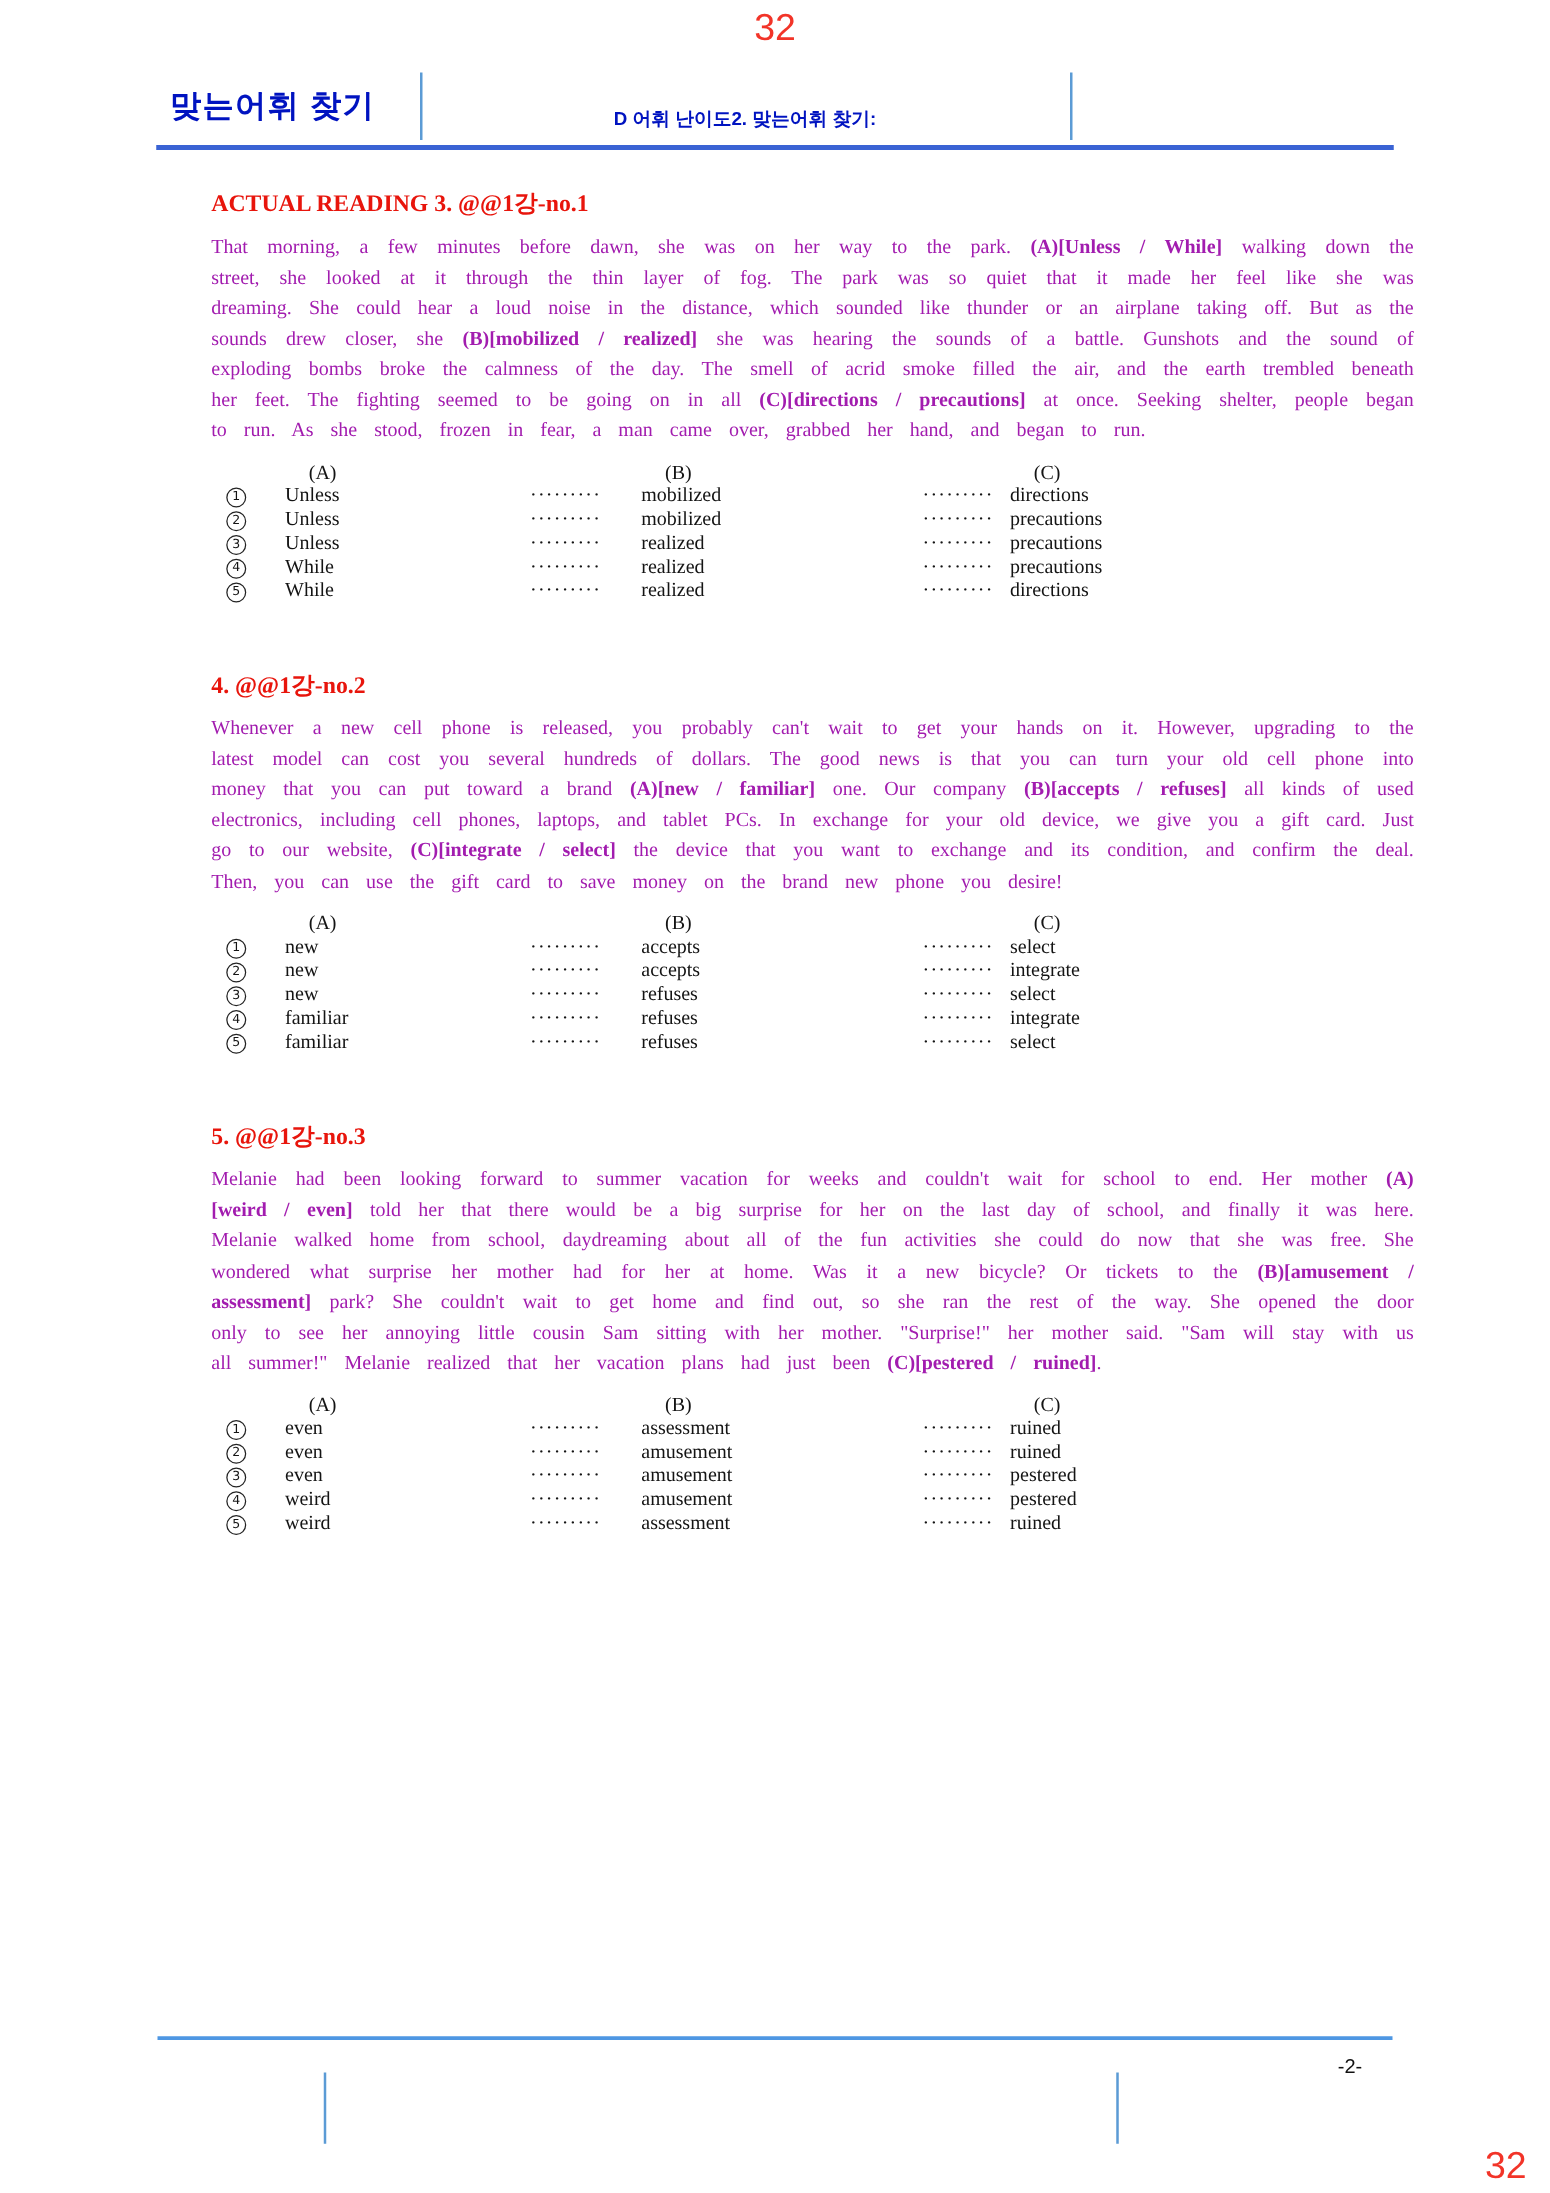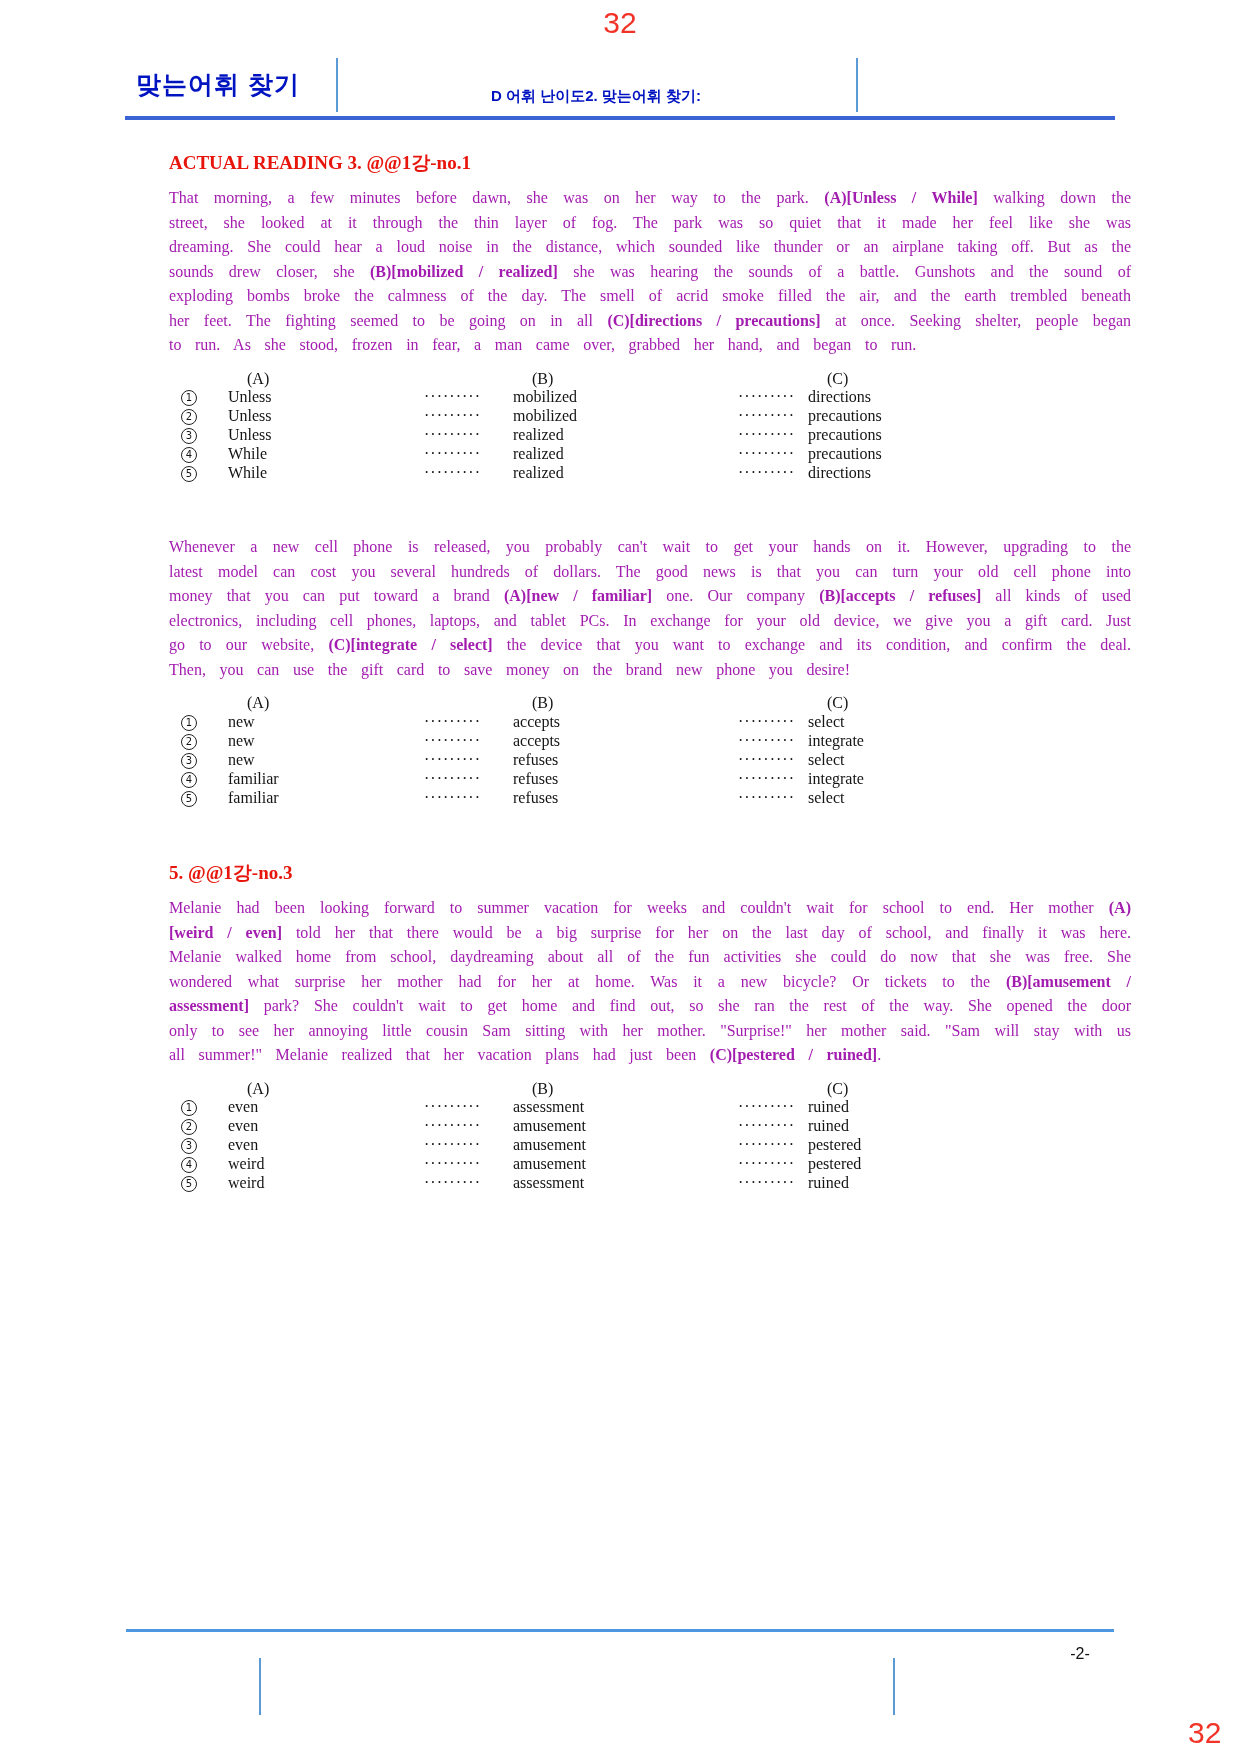--- a/index.html
+++ b/index.html
@@ -127,20 +127,21 @@
           <div class="opt-cell">While</div>
           <div class="opt-cell opt-dots">·········</div>
           <div class="opt-cell">realized</div>
           <div class="opt-cell opt-dots">·········</div>
           <div class="opt-cell">directions</div>
         </div>
       </div>
   </div>
 
   <div class="section">
+    <h2 class="q-title">4.  @@1강-no.2</h2>
     <p class="passage"><span>Whenever a new cell phone is released, you probably can't wait to get your hands on it. However, upgrading to the latest model can cost you several hundreds of dollars. The good news is that you can turn your old cell phone into money that you can put toward a brand </span><span class="seg-bold">(A)[new / familiar]</span><span> one. Our company </span><span class="seg-bold">(B)[accepts / refuses]</span><span> all kinds of used electronics, including cell phones, laptops, and tablet PCs. In exchange for your old device, we give you a gift card. Just go to our website, </span><span class="seg-bold">(C)[integrate / select]</span><span> the device that you want to exchange and its condition, and confirm the deal. Then, you can use the gift card to save money on the brand new phone you desire!</span></p>
     <div class="options">
         <div class="opt-row">
           <div class="opt-cell"></div>
           <div class="opt-cell opt-head-label">(A)</div>
           <div class="opt-cell"></div>
           <div class="opt-cell opt-head-label">(B)</div>
           <div class="opt-cell"></div>
           <div class="opt-cell opt-head-label">(C)</div>
         </div>

